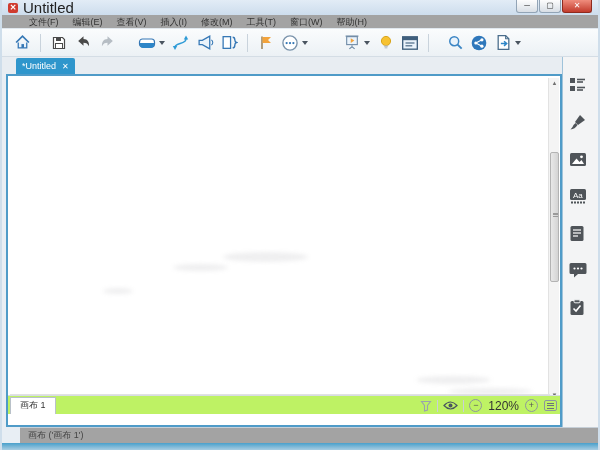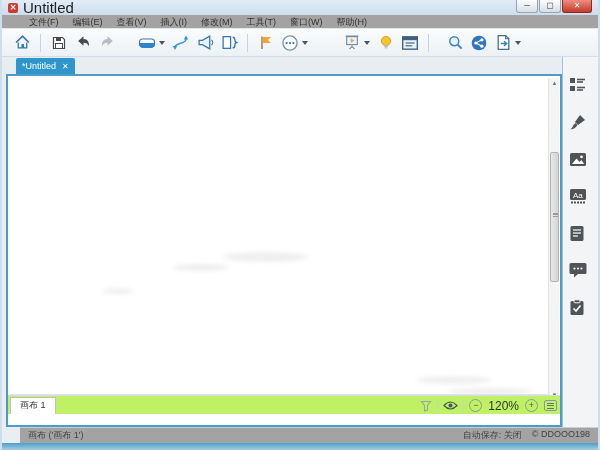--- a/index.html
+++ b/index.html
@@ -342,20 +342,16 @@
       <svg width="16" height="17" viewBox="0 0 16 17">
           <rect x="1.5" y="2" width="13" height="14" rx="1.5" fill="#4f5459"></rect>
           <rect x="5" y="0.8" width="6" height="3" rx="1" fill="#4f5459" stroke="#f3f4f5"></rect>
           <path d="M4.5 9.5 L7 12 L11.5 6.5" fill="none" stroke="#fff" stroke-width="1.6"></path>
         </svg>
     </div>
   </div>
 
   <div class="statusbar">
     <span class="status-left">画布 ('画布 1')</span>
-    <span class="status-right">
-      <span>自动保存: 关闭</span>
-      <span>© DDOOO198</span>
-    </span>
   </div>
   <div class="bottom-edge"></div>
 
 </div>
 
 </body></html>

